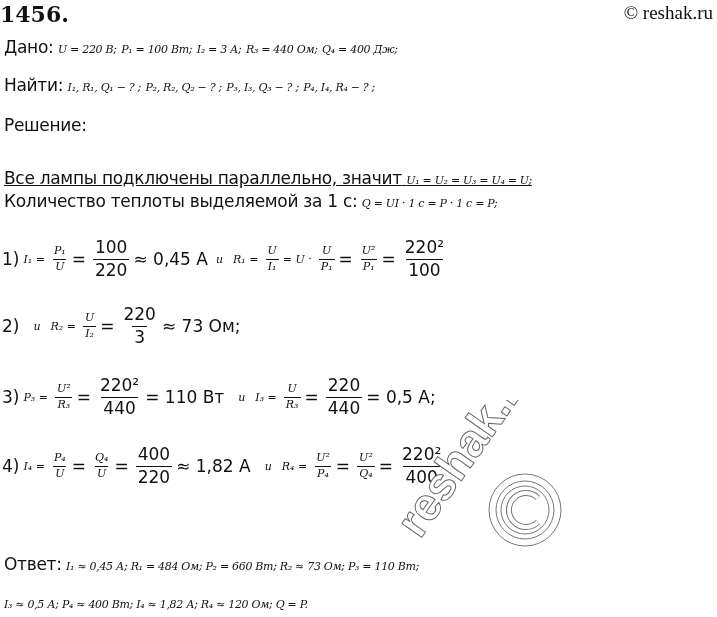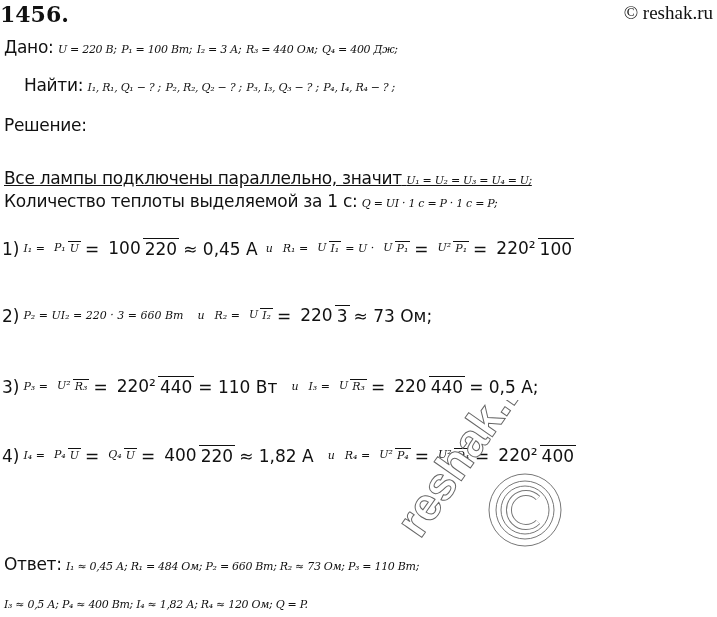--- a/index.html
+++ b/index.html
@@ -4,21 +4,21 @@
 <style>
   html, body { margin: 0; padding: 0; background: #ffffff; }
   body { width: 717px; height: 617px; position: relative; overflow: hidden;
          font-family: "Liberation Sans Narrow", "Liberation Sans", sans-serif; color: #111; }
   .line { position: absolute; left: 4px; white-space: nowrap; font-size: 19px; letter-spacing: -0.3px;
           font-family: "Liberation Serif", serif; }
   .title { position: absolute; left: 0; top: 1px; font-family: "DejaVu Serif", serif; font-weight: bold; font-size: 22px; }
   .copy { position: absolute; right: 4px; top: 2px; font-family: "Liberation Serif", serif; font-size: 19px; text-align: right; }
   .m { font-family: "DejaVu Serif", serif; font-style: italic; font-size: 11px; }
   .n { font-family: "DejaVu Sans", sans-serif; font-size: 17px; }
-  .frac { display: inline-flex; align-items: center; vertical-align: middle; margin: 0 3px; line-height: 1.15; }
+  .frac { display: inline-flex; flex-direction: column; align-items: center; vertical-align: middle; margin: 0 3px; line-height: 1.15; }
   .frac .num { padding: 0 2px 1px; }
   .frac .den { border-top: 1.3px solid #111; padding: 1px 2px 0; }
   .row { position: absolute; left: 2px; white-space: nowrap; font-family: "DejaVu Sans", sans-serif; font-size: 17px; display:flex; align-items:center; }
   .row > span { margin-right: 4px; }
   .wm { position: absolute; left: 400px; top: 400px; width: 200px; height: 160px; pointer-events:none; }
 </style>
 </head>
 <body>
 
 <div class="title">1456.</div>
@@ -26,21 +26,21 @@
 
 <div class="line" style="top:36px;">
   <span class="n">Дано:</span>
   <span class="m">U = 220 В;</span>
   <span class="m">P₁ = 100 Вт;</span>
   <span class="m">I₂ = 3 А;</span>
   <span class="m">R₃ = 440 Ом;</span>
   <span class="m">Q₄ = 400 Дж;</span>
 </div>
 
-<div class="line" style="top:74px;margin-left:20px;">
+<div class="line" style="top:74px;">
   <span class="n">Найти:</span>
   <span class="m">I₁, R₁, Q₁ − ? ;</span>
   <span class="m">P₂, R₂, Q₂ − ? ;</span>
   <span class="m">P₃, I₃, Q₃ − ? ;</span>
   <span class="m">P₄, I₄, R₄ − ? ;</span>
 </div>
 
 <div class="line" style="top:114px;">
   <span class="n">Решение:</span>
 </div>
@@ -86,21 +86,20 @@
     </span>
   <span class="n">=</span>
   <span class="frac n">
       <span class="num">220²</span>
       <span class="den">100</span>
     </span>
 </div>
 
 <div class="row" style="top:305px;">
   <span class="n">2)</span>
-  <span class="m">P₂ = UI₂ = 220 · 3 = 660 Вт</span>
   <span class="m" style="margin:0 10px;">и</span>
   <span class="m">R₂ =</span>
   <span class="frac m">
       <span class="num">U</span>
       <span class="den">I₂</span>
     </span>
   <span class="n">=</span>
   <span class="frac n">
       <span class="num">220</span>
       <span class="den">3</span>

